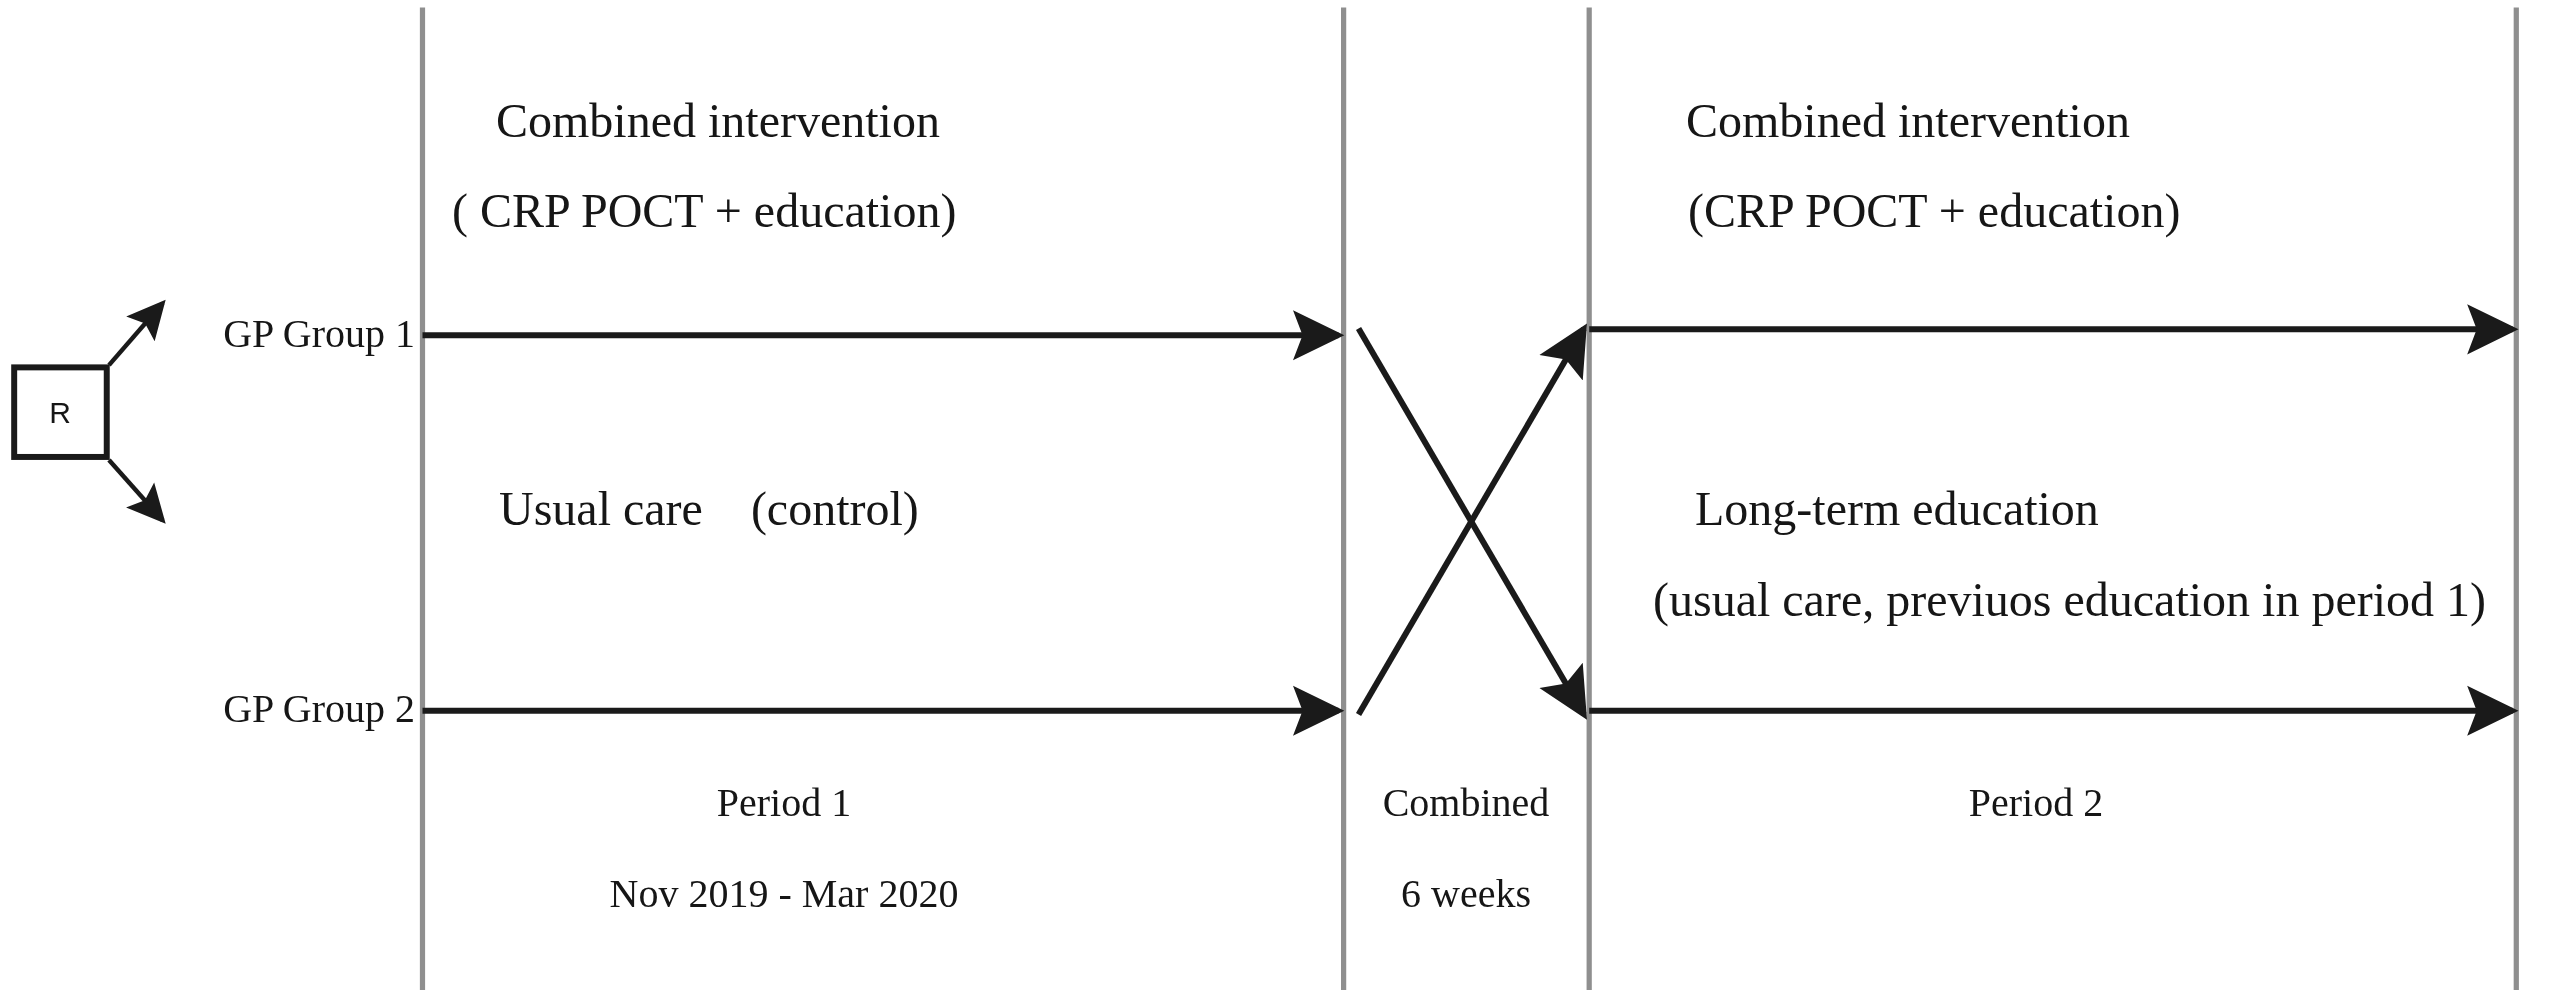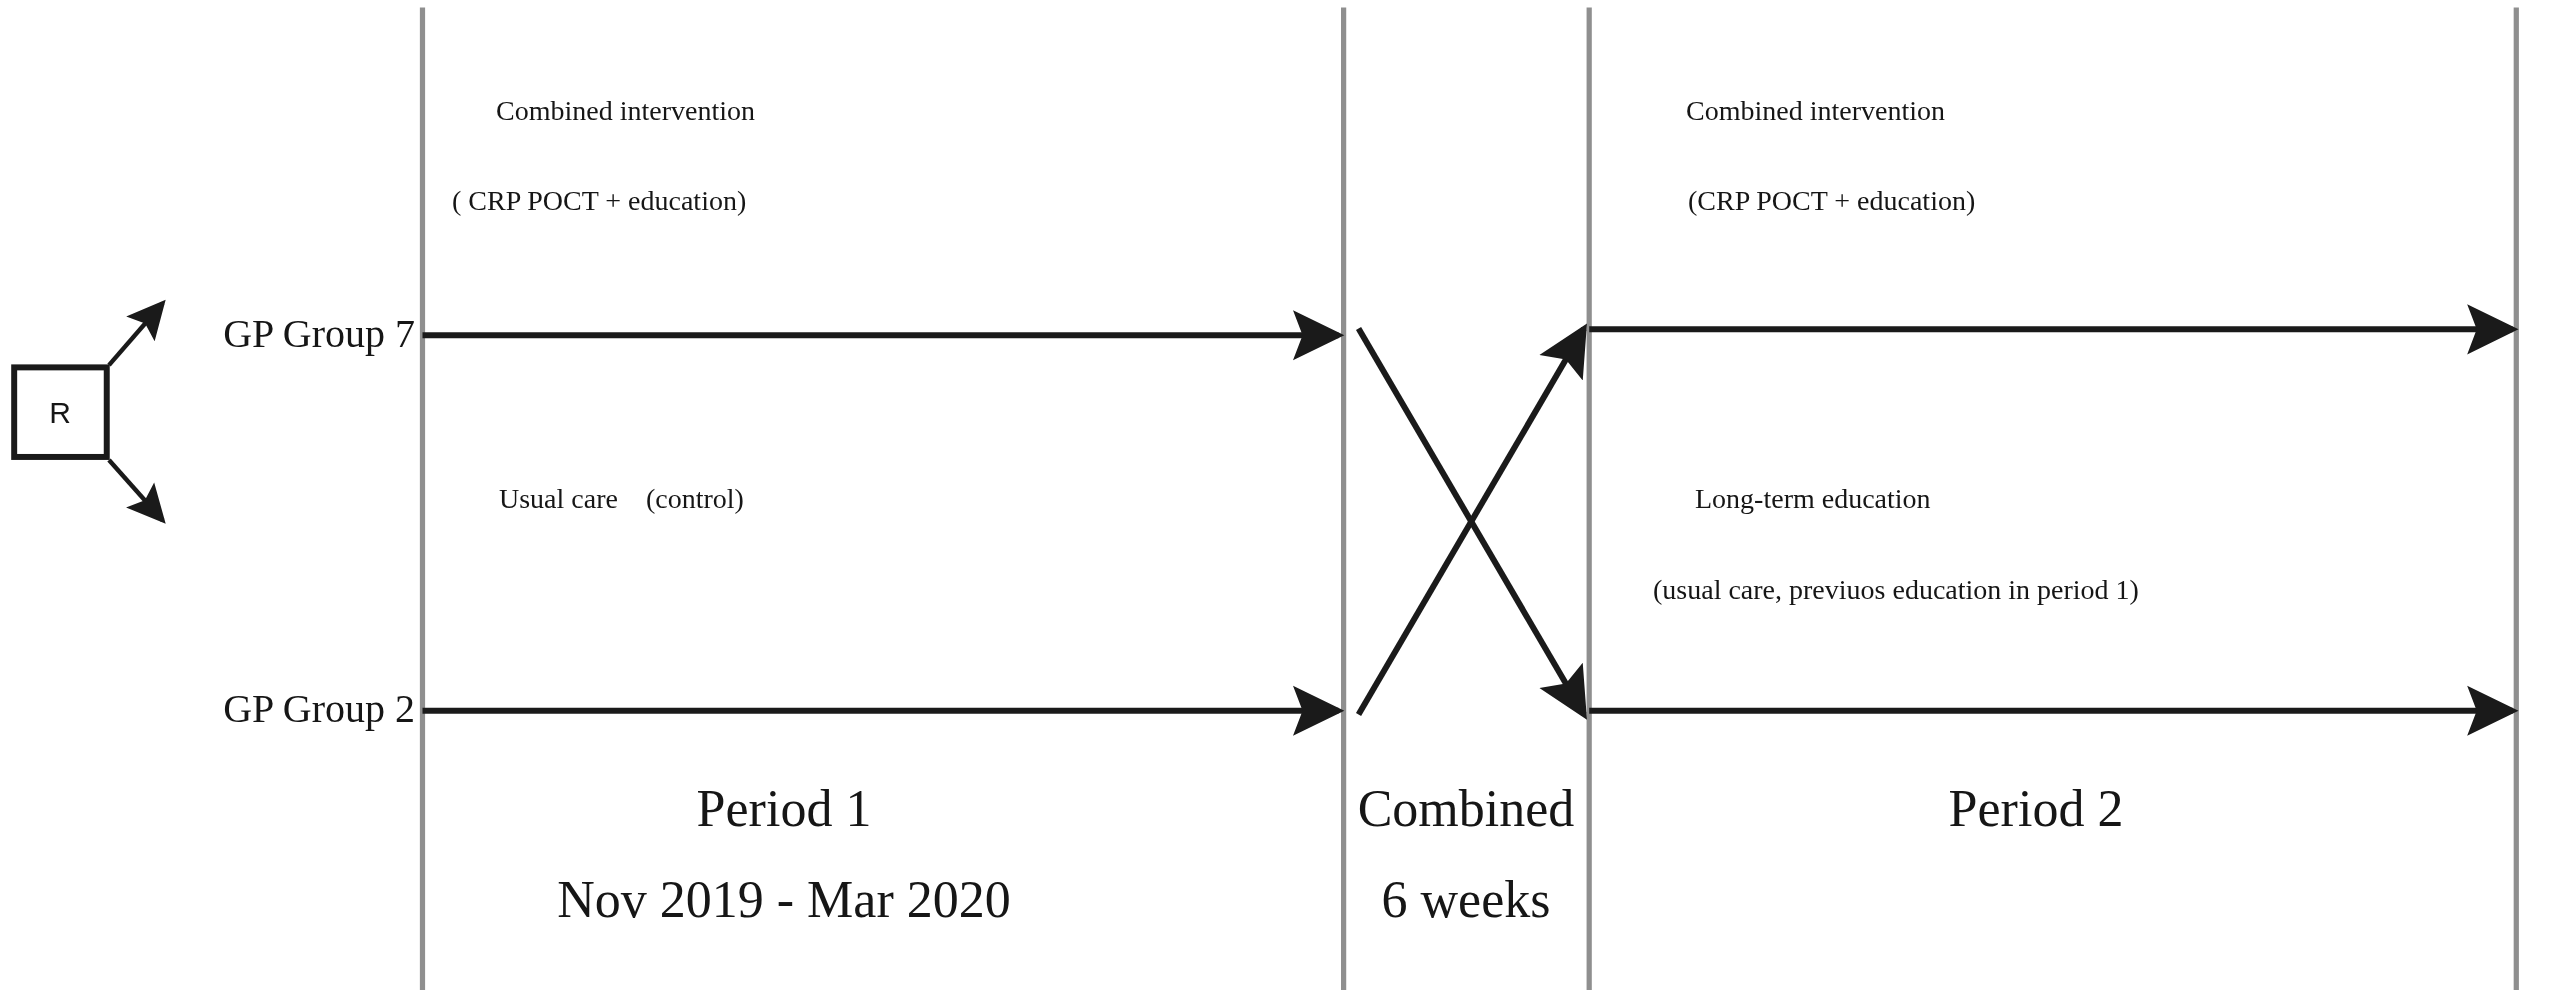--- a/index.html
+++ b/index.html
@@ -36,23 +36,23 @@
     text-align: center;
     transform: translateX(-50%);
   }
   .lbl-right {
     text-align: right;
     transform: translateX(-100%);
   }
   .lbl-left {
     text-align: left;
   }
-  .f-body   { font-size: 28px; }
+  .f-body   { font-size: 48px; }
   .f-group  { font-size: 40px; }
-  .f-period { font-size: 52px; }
+  .f-period { font-size: 40px; }
   .r-letter {
     position: absolute;
     font-family: "Liberation Sans", "DejaVu Sans", sans-serif;
     font-size: 30px;
     color: #161616;
     text-align: center;
     transform: translate(-50%, -50%);
   }
 </style>
 </head>
@@ -84,21 +84,21 @@
 
     <line x1="1820" y1="440" x2="2122" y2="957" stroke="#1a1a1a" stroke-width="8" marker-end="url(#ah)"></line>
     <line x1="1820" y1="957" x2="2122" y2="440" stroke="#1a1a1a" stroke-width="8" marker-end="url(#ah)"></line>
 
     <line x1="2129" y1="441" x2="3366" y2="441" stroke="#1a1a1a" stroke-width="8" marker-end="url(#ah)"></line>
     <line x1="2129" y1="952" x2="3366" y2="952" stroke="#1a1a1a" stroke-width="8" marker-end="url(#ah)"></line>
   </svg>
 
   <div class="r-letter" style="left:60px; top:413px;">R</div>
 
-  <div class="lbl lbl-right f-group" style="left:415px; top:314px;">GP Group 7</div>
+  <div class="lbl lbl-right f-group" style="left:415px; top:314px;">GP Group 1</div>
 
   <div class="lbl lbl-right f-group" style="left:415px; top:689px;">GP Group 2</div>
 
   <div class="lbl lbl-left f-body" style="left:496px; top:97px;">Combined intervention</div>
   <div class="lbl lbl-left f-body" style="left:452px; top:187px;">( CRP POCT + education)</div>
 
   <div class="lbl lbl-left f-body" style="left:499px; top:485px;">Usual care    (control)</div>
 
   <div class="lbl lbl-left f-body" style="left:1686px; top:97px;">Combined intervention</div>
   <div class="lbl lbl-left f-body" style="left:1688px; top:187px;">(CRP POCT + education)</div>

